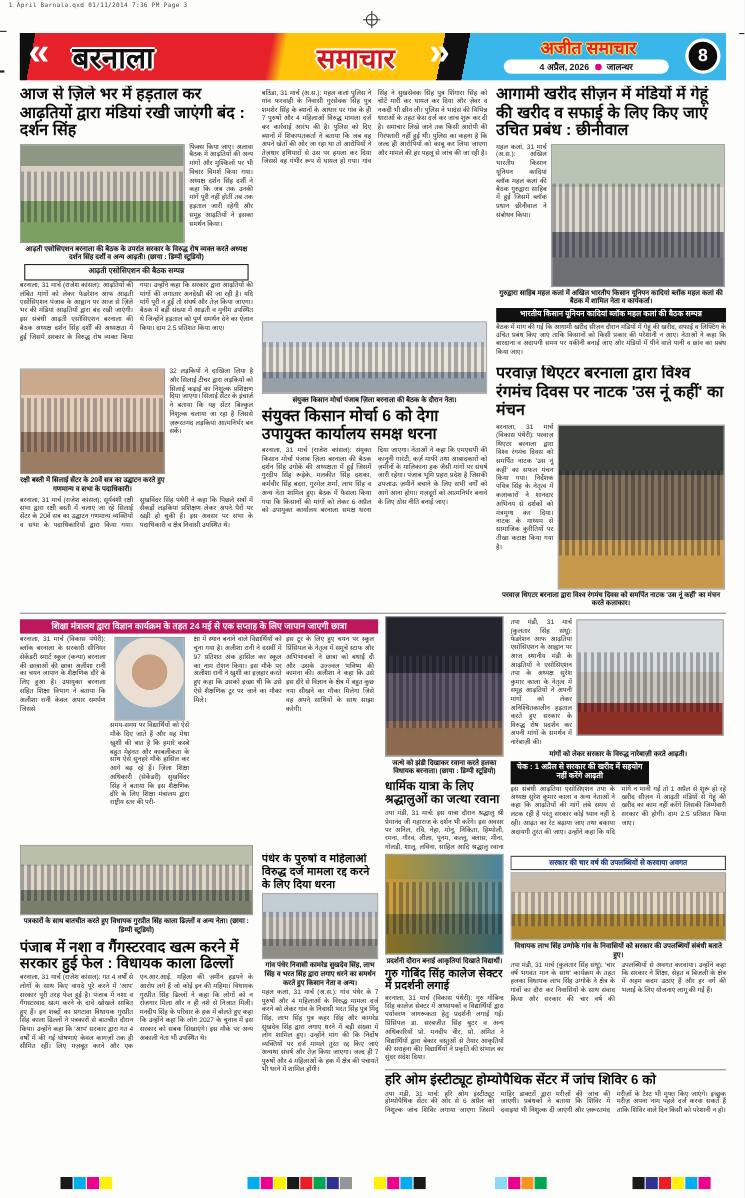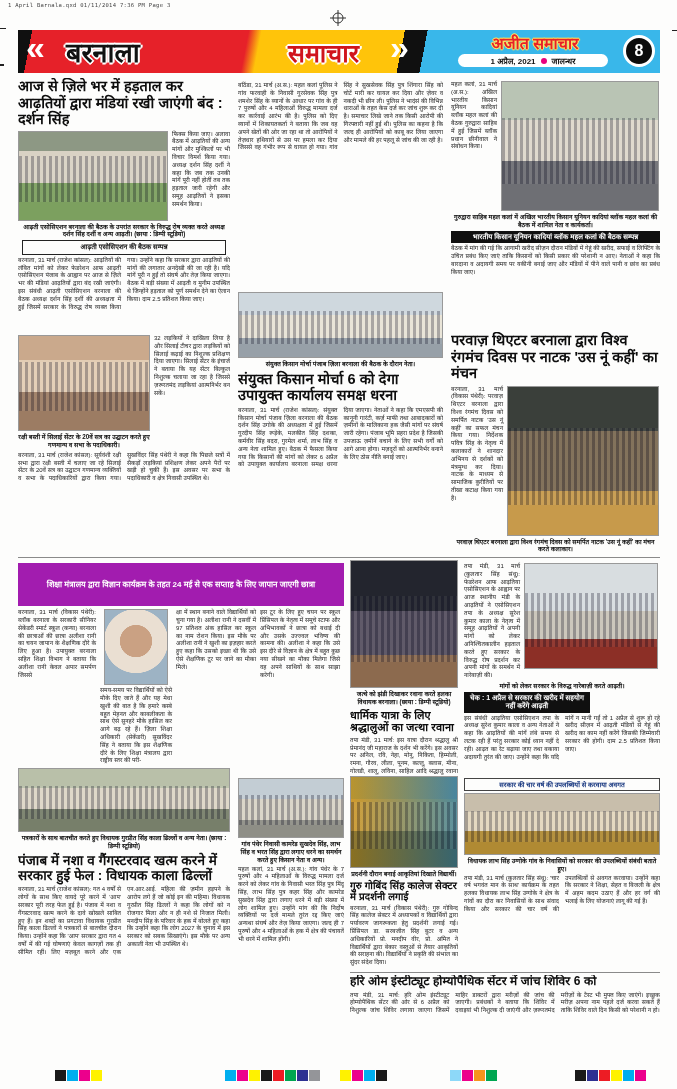--- a/index.html
+++ b/index.html
@@ -49,22 +49,22 @@
   .ph-stage{background:linear-gradient(180deg,#3a3f3a 0 30%,#7b6a52 30% 70%,#c79a4b 70% 100%);}
   .ph-night{background:linear-gradient(180deg,#23252e 0 40%,#565060 40% 75%,#8c6a4e 75% 100%);}
   .ph-hall{background:linear-gradient(180deg,#d8dde0 0 45%,#c9c4b8 45% 72%,#8c2f26 72% 100%);}
   .ph-group{background:linear-gradient(180deg,#b9c0a9 0 30%,#ddd6c6 30% 65%,#777f6a 65% 100%);}
   .ph-street{background:linear-gradient(180deg,#c3cdd4 0 35%,#d9d3c6 35% 70%,#8e8e86 70% 100%);}
   .ph-posters{background:linear-gradient(180deg,#cfd4c9 0 25%,#e8ddc2 25% 60%,#9aa08e 60% 100%),
               linear-gradient(90deg,#e3b23c,#5aa0c8);background-blend-mode:multiply;}
   .ph-yellow{background:linear-gradient(180deg,#c8beab 0 30%,#e3d7bd 30% 62%,#b08a33 62% 100%);}
   .ph-girl{background:radial-gradient(circle at 50% 42%,#caa183 0 30%,#eadfd2 31% 60%,#9db3c4 61% 100%);}
   .ph-girl::before{content:none;}
-  .redbar{background:#a21caf;color:#fff;font-weight:bold;font-size:8px;text-align:center;
-          padding:17px 2px;line-height:1.15;}
+  .redbar{background:#be185d;color:#fff;font-weight:bold;font-size:8px;text-align:center;
+          padding:2px 2px;line-height:1.15;}
   .blackband{background:#101010;color:#fff;font-weight:bold;font-size:7px;text-align:center;
           padding:2px 3px;line-height:1.2;}
   .insetbox{border:1px solid #222;padding:2px;font-size:6.8px;font-weight:bold;text-align:center;
           margin:2px 4px;line-height:1.25;}
   .subbox{border:1px solid #444;color:#15357e;font-weight:bold;font-size:6.6px;text-align:center;
           padding:1.5px 2px;line-height:1.2;margin-top:2px;}
   .sep{position:absolute;background:#8a8a8a;}
   
   .cbar{position:absolute;display:flex;gap:1px;}
   .sw{width:11px;height:11px;}
@@ -87,21 +87,21 @@
   <div class="tick" style="left:0;top:64px;width:4px;height:2px"></div>
   <div class="tick" style="right:0;top:30px;width:5px;height:1px"></div>
 
   <div class="masthead">
     <span class="mh-chev-l">«</span>
     <span class="mh-w1">बरनाला</span>
     <span class="mh-w2">समाचार</span>
     <span class="mh-chev-r">»</span>
     <span class="mh-brand">अजीत समाचार</span>
     <span class="mh-pill">
-      <span>1 अप्रैल, 2021</span>
+      <span>4 अप्रैल, 2026</span>
       <span class="mh-dot"></span>
       <span>जालन्धर</span>
     </span>
     <span class="mh-ball">8</span>
   </div>
 
   <div class="art" style="left:18px;top:78px;width:212px;height:252px">
     <div class="hl hl-lg">आज से ज़िले भर में हड़ताल कर आढ़तियों द्वारा मंडियां रखी जाएंगी बंद : दर्शन सिंह</div>
     <div class="row" style="margin-top:3px">
       <div class="ph ph-lawn" style="width:150px;height:90px"></div>
@@ -113,20 +113,21 @@
       <span>बरनाला, 31 मार्च (राजेश कांसल): आढ़तियों की लंबित मांगों को लेकर फेडरेशन आफ आढ़ती एसोसिएशन पंजाब के आह्वान पर आज से ज़िले भर की मंडियां आढ़तियों द्वारा बंद रखी जाएंगी। इस संबंधी आढ़ती एसोसिएशन बरनाला की बैठक अध्यक्ष दर्शन सिंह दर्शी की अध्यक्षता में हुई जिसमें सरकार के विरुद्ध रोष व्यक्त किया गया।</span>
       <span>उन्होंने कहा कि सरकार द्वारा आढ़तियों की मांगों की लगातार अनदेखी की जा रही है। यदि मांगें पूरी न हुईं तो संघर्ष और तेज़ किया जाएगा। बैठक में बड़ी संख्या में आढ़ती व मुनीम उपस्थित थे जिन्होंने हड़ताल को पूर्ण समर्थन देने का ऐलान किया। दाम 2.5 प्रतिशत किया जाए।</span>
     </div>
   </div>
 
   <div class="art" style="left:238px;top:78px;width:205px;height:210px">
     <div class="body c2" style="margin-top:4px;height:168px">बठिंडा, 31 मार्च (अ.स.): महल कलां पुलिस ने गांव फरवाही के निवासी गुरसेवक सिंह पुत्र शमशेर सिंह के ब्यानों के आधार पर गांव के ही 7 पुरुषों और 4 महिलाओं विरुद्ध मामला दर्ज कर कार्रवाई आरंभ की है। पुलिस को दिए ब्यानों में शिकायतकर्ता ने बताया कि जब वह अपने खेतों की ओर जा रहा था तो आरोपियों ने तेज़धार हथियारों से उस पर हमला कर दिया जिससे वह गंभीर रूप से घायल हो गया। गांव सिंह ने सुखसेवक सिंह पुत्र शिंगारा सिंह को चोटें मारी कर घायल कर दिया और ज़ेवर व नकदी भी छीन ली। पुलिस ने भादंसं की विभिन्न धाराओं के तहत केस दर्ज कर जांच शुरू कर दी है। समाचार लिखे जाने तक किसी आरोपी की गिरफ्तारी नहीं हुई थी। पुलिस का कहना है कि जल्द ही आरोपियों को काबू कर लिया जाएगा और मामले की हर पहलू से जांच की जा रही है।</div>
   </div>
 
   <div class="art" style="left:451px;top:78px;width:209px;height:252px">
+    <div class="hl hl-lg">आगामी खरीद सीज़न में मंडियों में गेहूं की खरीद व सफाई के लिए किए जाएं उचित प्रबंध : छीनीवाल</div>
     <div class="row" style="margin-top:3px">
       <div class="body" style="width:46px">महल कलां, 31 मार्च (अ.स.): अखिल भारतीय किसान यूनियन कादियां ब्लॉक महल कलां की बैठक गुरुद्वारा साहिब में हुई जिसमें ब्लॉक प्रधान छीनीवाल ने संबोधन किया।</div>
       <div class="ph ph-road" style="width:158px;height:130px"></div>
     </div>
     <div class="cap">गुरुद्वारा साहिब महल कलां में अखिल भारतीय किसान यूनियन कादियां ब्लॉक महल कलां की बैठक में शामिल नेता व कार्यकर्ता।</div>
     <div class="blackband" style="margin-top:2px">भारतीय किसान यूनियन कादियां ब्लॉक महल कलां की बैठक सम्पन्न</div>
     <div class="body" style="margin-top:2px;height:40px">बैठक में मांग की गई कि आगामी खरीद सीज़न दौरान मंडियों में गेहूं की खरीद, सफाई व लिफ्टिंग के उचित प्रबंध किए जाएं ताकि किसानों को किसी प्रकार की परेशानी न आए। नेताओं ने कहा कि बारदाना व अदायगी समय पर यकीनी बनाई जाए और मंडियों में पीने वाले पानी व छांव का प्रबंध किया जाए।</div>
   </div>
 
   <div class="art" style="left:18px;top:332px;width:212px;height:224px">
@@ -198,20 +199,21 @@
     <div class="ph ph-group" style="width:212px;height:64px"></div>
     <div class="cap">पत्रकारों के साथ बातचीत करते हुए विधायक गुरप्रीत सिंह काला ढिल्लों व अन्य नेता। (छाया : डिम्पी स्टूडियो)</div>
     <div class="hl hl-md" style="margin-top:3px;font-size:13.5px">पंजाब में नशा व गैंगस्टरवाद खत्म करने में सरकार हुई फेल : विधायक काला ढिल्लों</div>
     <div class="body c2" style="margin-top:3px;height:164px">
       <span>बरनाला, 31 मार्च (राजेश कांसल): गत 4 वर्षों से लोगों के साथ किए वायदे पूरे करने में 'आप' सरकार पूरी तरह फेल हुई है। पंजाब में नशा व गैंगस्टरवाद खत्म करने के दावे खोखले साबित हुए हैं। इन शब्दों का प्रगटावा विधायक गुरप्रीत सिंह काला ढिल्लों ने पत्रकारों से बातचीत दौरान किया। उन्होंने कहा कि 'आप' सरकार द्वारा गत 4 वर्षों में की गई घोषणाएं केवल कागज़ों तक ही सीमित रहीं।</span>
       <span>लिए मज़बूत करने और एक एन.आर.आई. महिला की ज़मीन हड़पने के आरोप लगे हैं जो कोई इन की महिमा। विधायक गुरप्रीत सिंह ढिल्लों ने कहा कि लोगों को न रोजगार मिला और न ही नशे से निजात मिली। मनदीप सिंह के परिवार के हक में बोलते हुए कहा कि उन्होंने कहा कि लोग 2027 के चुनाव में इस सरकार को सबक सिखाएंगे। इस मौके पर अन्य अकाली नेता भी उपस्थित थे।</span>
     </div>
   </div>
 
   <div class="art" style="left:238px;top:776px;width:106px;height:288px">
+    <div class="hl hl-sm">पंधेर के पुरुषों व महिलाओं विरुद्ध दर्ज मामला रद्द करने के लिए दिया धरना</div>
     <div class="ph ph-street" style="width:106px;height:60px;margin-top:2px"></div>
     <div class="cap">गांव पंधेर निवासी कामरेड सुखदेव सिंह, लाभ सिंह व भरत सिंह द्वारा लगाए धरने का समर्थन करते हुए किसान नेता व अन्य।</div>
     <div class="body" style="margin-top:2px;height:150px">महल कलां, 31 मार्च (अ.स.): गांव पंधेर के 7 पुरुषों और 4 महिलाओं के विरुद्ध मामला दर्ज करने को लेकर गांव के निवासी भरत सिंह पुत्र मिंदू सिंह, लाभ सिंह पुत्र कहर सिंह और कामरेड सुखदेव सिंह द्वारा लगाए धरने में बड़ी संख्या में लोग शामिल हुए। उन्होंने मांग की कि निर्दोष व्यक्तियों पर दर्ज मामले तुरंत रद्द किए जाएं अन्यथा संघर्ष और तेज़ किया जाएगा। जल्द ही 7 पुरुषों और 4 महिलाओं के हक में क्षेत्र की पंचायतें भी धरने में शामिल होंगी।</div>
   </div>
 
   <div class="art" style="left:350px;top:776px;width:108px;height:194px">
     <div class="ph ph-posters" style="width:108px;height:92px"></div>
     <div class="cap">प्रदर्शनी दौरान बनाई आकृतियां दिखाते विद्यार्थी।</div>
     <div class="hl hl-sm" style="margin-top:2px">गुरु गोबिंद सिंह कालेज सेक्टर में प्रदर्शनी लगाई</div>
     <div class="body" style="margin-top:2px;height:56px">बरनाला, 31 मार्च (विकास पंथेरी): गुरु गोबिन्द सिंह कालेज सेक्टर में अध्यापकों व विद्यार्थियों द्वारा पर्यावरण जागरूकता हेतु प्रदर्शनी लगाई गई। प्रिंसिपल डा. सरबजीत सिंह बुटर व अन्य अधिकारियों प्रो. मनदीप वीर, प्रो. अमित ने विद्यार्थियों द्वारा बेकार वस्तुओं से तैयार आकृतियों की सराहना की। विद्यार्थियों ने प्रकृति की संभाल का सुंदर संदेश दिया।</div>

